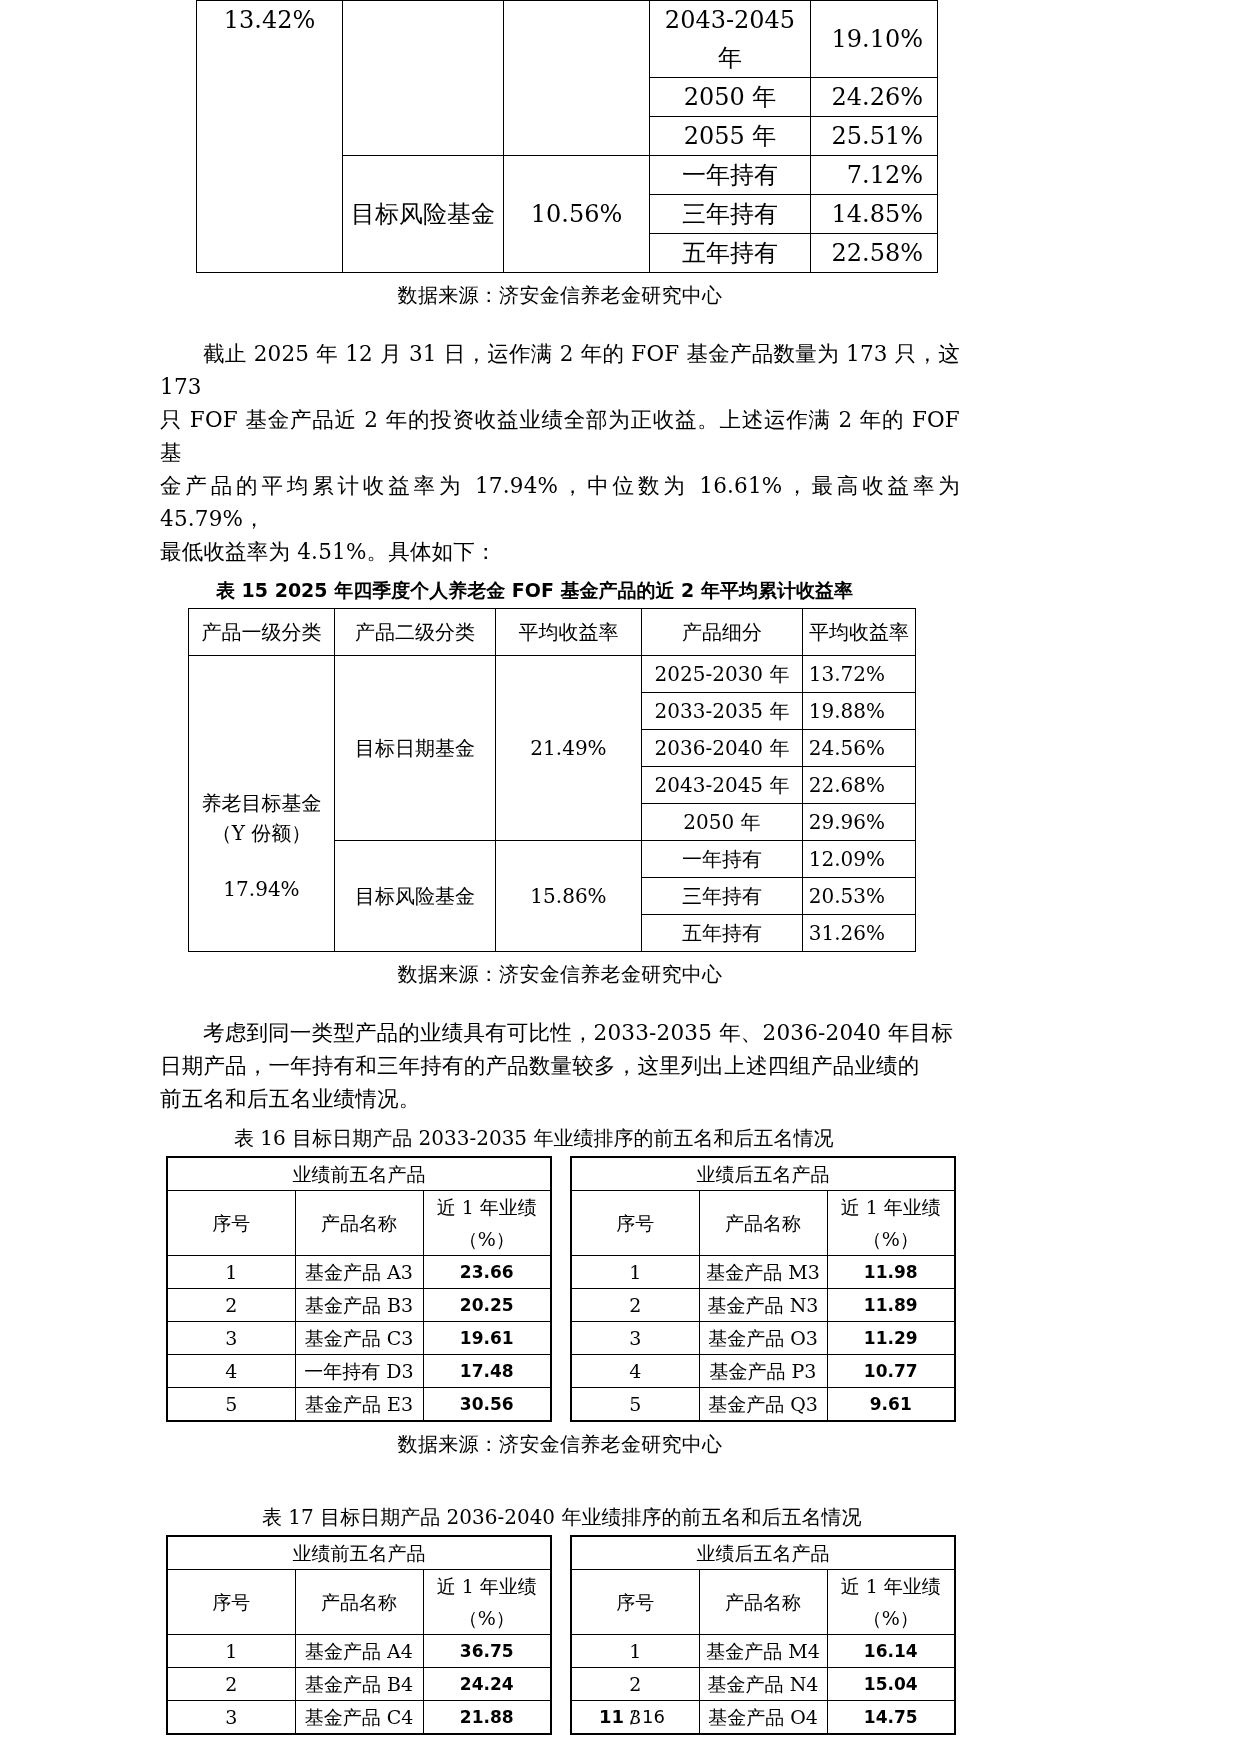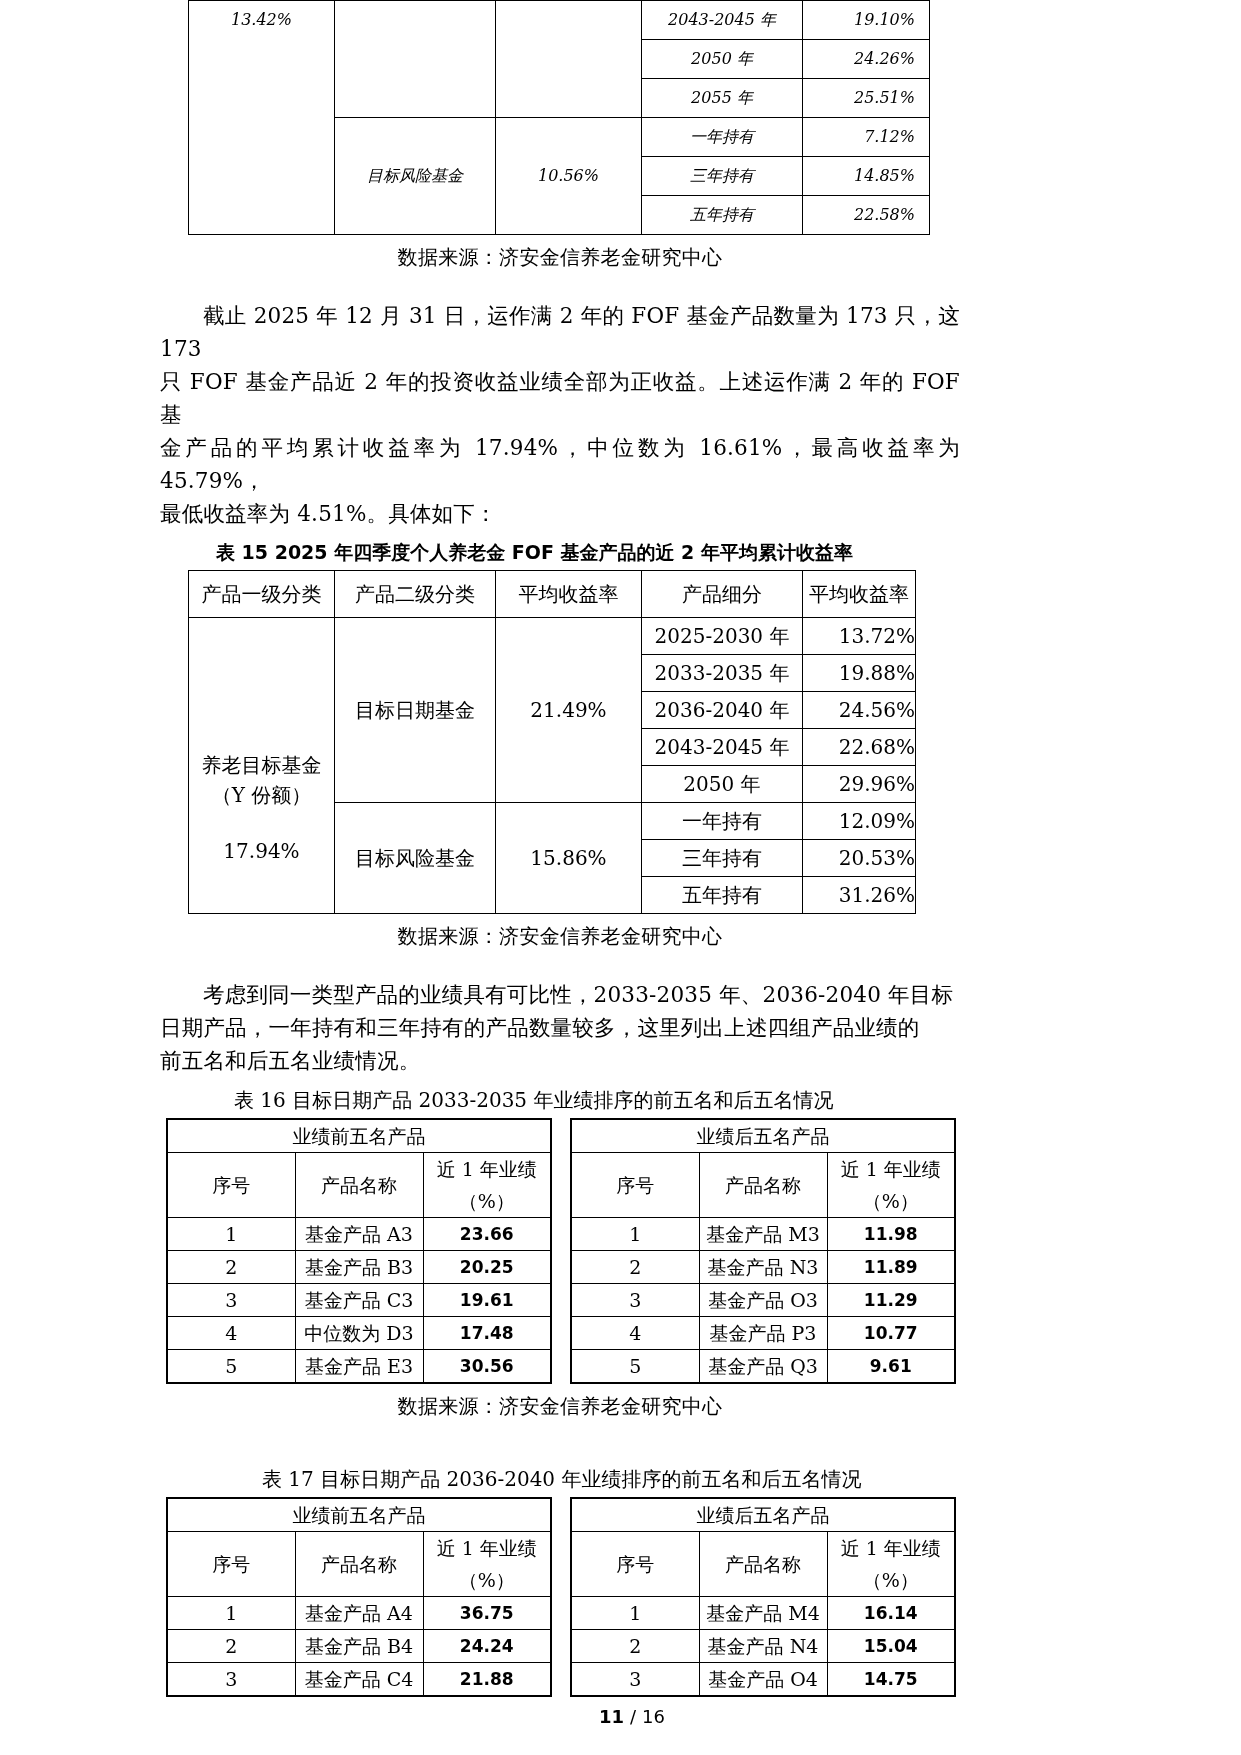--- a/index.html
+++ b/index.html
@@ -38,23 +38,22 @@
     padding: 0;
     text-align: center;
     vertical-align: middle;
     font-weight: normal;
     font-family: "DejaVu Serif", "Liberation Serif", serif;
   }
 
   
   .tbl-cont {
     width: 722px;
-    margin-left: 28px;
-    font-size: 16px;
-    font-style: italic;
+    margin-left: 36px;
+    font-size: 24px;
   }
   .tbl-cont td {
     height: 38px;
     line-height: 38px;
   }
   .tbl-cont .c1 { width: 145px; }
   .tbl-cont .c2 { width: 160px; }
   .tbl-cont .c3 { width: 145px; }
   .tbl-cont .c4 { width: 160px; }
   .tbl-cont .c5 { width: 112px; }
@@ -107,21 +106,21 @@
   .tbl15 td {
     height: 36px;
     line-height: 36px;
   }
   .tbl15 .hdr td { height: 46px; line-height: 46px; }
   .tbl15 .c1 { width: 145px; }
   .tbl15 .c2 { width: 160px; }
   .tbl15 .c3 { width: 145px; }
   .tbl15 .c4 { width: 160px; }
   .tbl15 .c5 { width: 112px; }
-  .tbl15 .num { text-align: right; padding-right: 0; }
+  .tbl15 .num { text-align: right; padding-right: 30px; }
   .tbl15 .cat {
     line-height: 30px;
   }
 
   
   .rank-wrap {
     display: flex;
     width: 790px;
     margin-left: 6px;
   }
@@ -301,21 +300,21 @@
           <td class="r2">基金产品 B3</td>
           <td class="r3 bold">20.25</td>
         </tr>
         <tr>
           <td class="r1">3</td>
           <td class="r2">基金产品 C3</td>
           <td class="r3 bold">19.61</td>
         </tr>
         <tr>
           <td class="r1">4</td>
-          <td class="r2">中位数为 D3</td>
+          <td class="r2">一年持有 D3</td>
           <td class="r3 bold">17.48</td>
         </tr>
         <tr>
           <td class="r1">5</td>
           <td class="r2">基金产品 E3</td>
           <td class="r3 bold">30.56</td>
         </tr>
       </tbody>
         </table>
 

